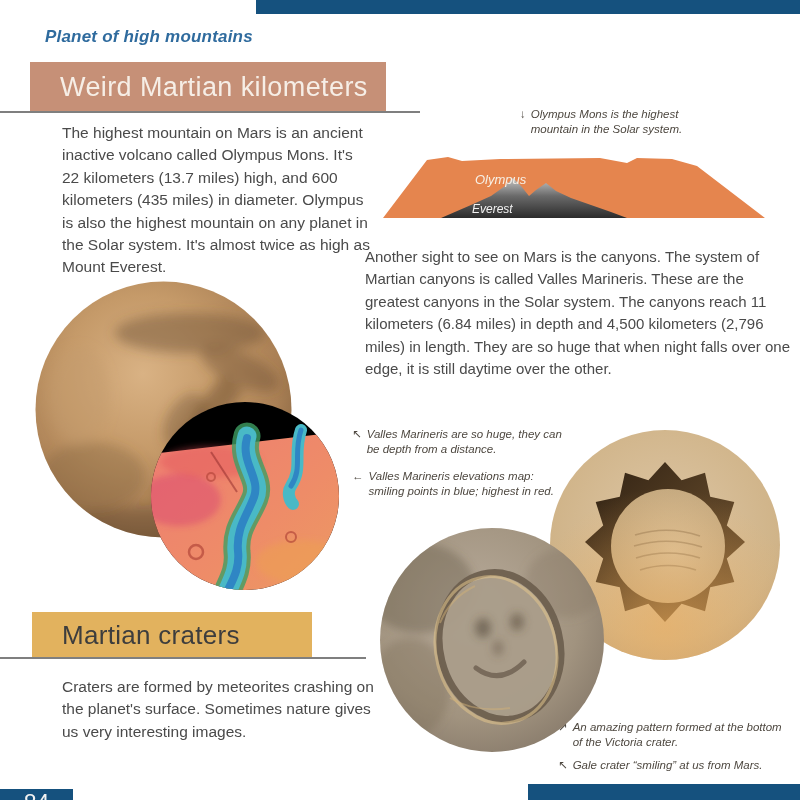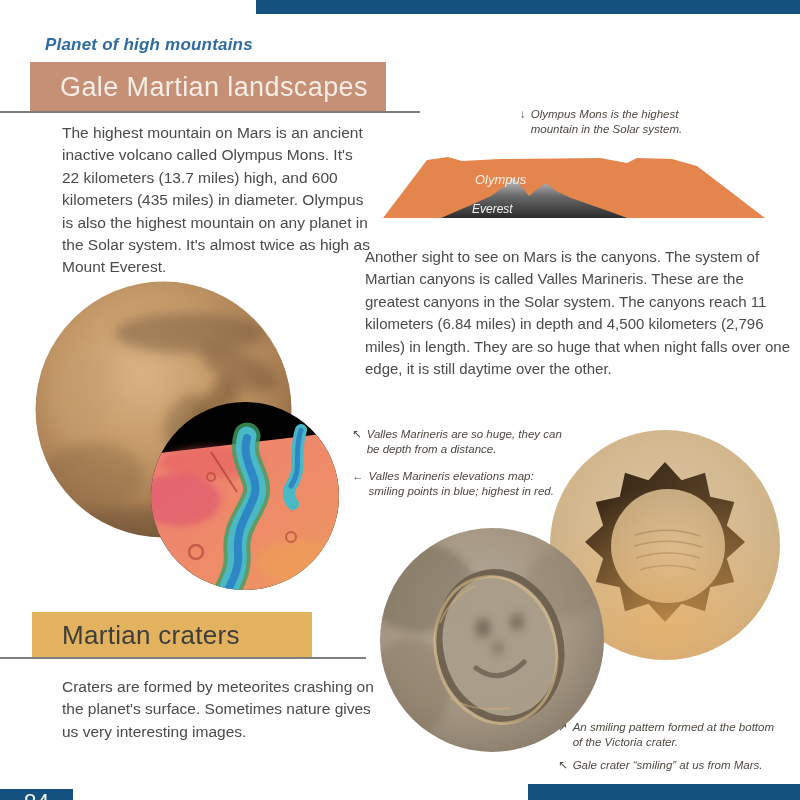--- a/index.html
+++ b/index.html
@@ -7,21 +7,21 @@
     --heading2_bg:#e2b25e; --heading2_text:#3d3d3d; --kicker:#2f6b9e;
     --body_text:#4a4a4a; --caption_text:#4e4840; --divider:#7f7f7f;
     --diagram_orange:#e5854e; --page_bg:#ffffff;
   }
   html,body{margin:0;padding:0;background:#e8e8e8;}
   #page{position:relative;width:800px;height:800px;background:var(--page_bg);
     font-family:"Liberation Sans","DejaVu Sans",sans-serif;overflow:hidden;margin:0 auto;}
   .abs{position:absolute;}
   .bar-blue{background:var(--top_bar);}
   .kicker{left:45px;top:27px;font-size:17px;font-style:italic;font-weight:bold;
-    color:var(--kicker);letter-spacing:.2px;margin-top:8px;}
+    color:var(--kicker);letter-spacing:.2px;}
   .h1bar{left:30px;top:62px;width:356px;height:50px;background:var(--heading1_bg);
     color:var(--heading1_text);font-size:27px;font-weight:300;line-height:50px;
     padding-left:30px;box-sizing:border-box;letter-spacing:.4px;}
   .h2bar{left:32px;top:612px;width:280px;height:46px;background:var(--heading2_bg);
     color:var(--heading2_text);font-size:26px;font-weight:300;line-height:46px;
     padding-left:30px;box-sizing:border-box;letter-spacing:.3px;}
   .rule{height:2px;background:var(--divider);}
   .para{color:var(--body_text);font-size:15.5px;line-height:22.4px;}
   .caption{color:var(--caption_text);font-size:11.5px;font-style:italic;
     line-height:15px;display:flex;gap:5px;}
@@ -33,21 +33,21 @@
 </head>
 <body>
 
 <div id="page">
 
   <div class="abs bar-blue" style="left:256px;top:0;width:544px;height:14px;"></div>
   <div class="abs bar-blue" style="left:528px;top:784px;width:272px;height:16px;"></div>
 
   <div class="abs kicker">Planet of high mountains</div>
 
-  <div class="abs h1bar">Gale Martian landscapes</div>
+  <div class="abs h1bar">Weird Martian kilometers</div>
   <div class="abs rule" style="left:0;top:111px;width:420px;"></div>
 
   <div class="abs para" style="left:62px;top:122px;width:310px;">The highest mountain on Mars is an ancient inactive volcano called Olympus Mons. It's 22 kilometers (13.7 miles) high, and 600 kilometers (435 miles) in diameter. Olympus is also the highest mountain on any planet in the Solar system. It's almost twice as high as Mount Everest.</div>
 
   <div class="abs caption" style="left:520px;top:107px;width:190px;">
     <span class="arr">↓</span>
     <span>Olympus Mons is the highest mountain in the Solar system.</span>
   </div>
 
   <div class="abs" style="left:375px;top:150px;width:400px;height:70px;">
@@ -223,21 +223,21 @@
   </div>
 
   <div class="abs h2bar">Martian craters</div>
   <div class="abs rule" style="left:0;top:657px;width:366px;"></div>
 
   <div class="abs para" style="left:62px;top:676px;width:312px;">Craters are formed by meteorites crashing on the planet's surface. Sometimes nature gives us very interesting images.</div>
 
   <div class="abs" style="left:558px;top:720px;width:228px;">
     <div class="caption">
       <span class="arr">↗</span>
-      <span>An smiling pattern formed at the bottom of the Victoria crater.</span>
+      <span>An amazing pattern formed at the bottom of the Victoria crater.</span>
     </div>
     <div class="caption" style="margin-top:8px;">
       <span class="arr">↖</span>
       <span>Gale crater “smiling” at us from Mars.</span>
     </div>
   </div>
 
   <div class="abs pagenum">84</div>
 
 </div>

